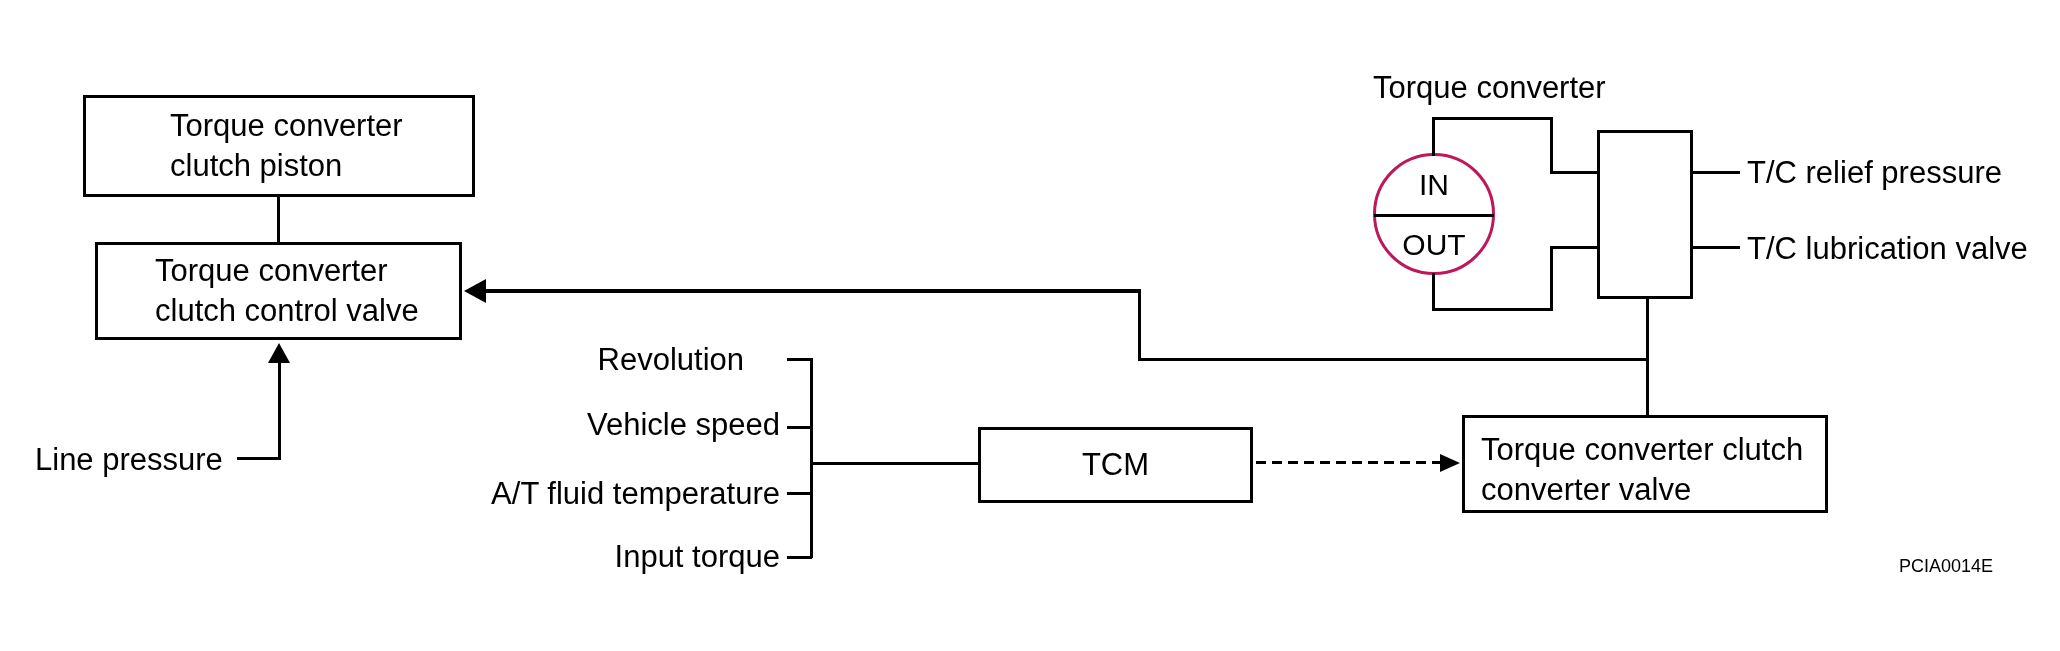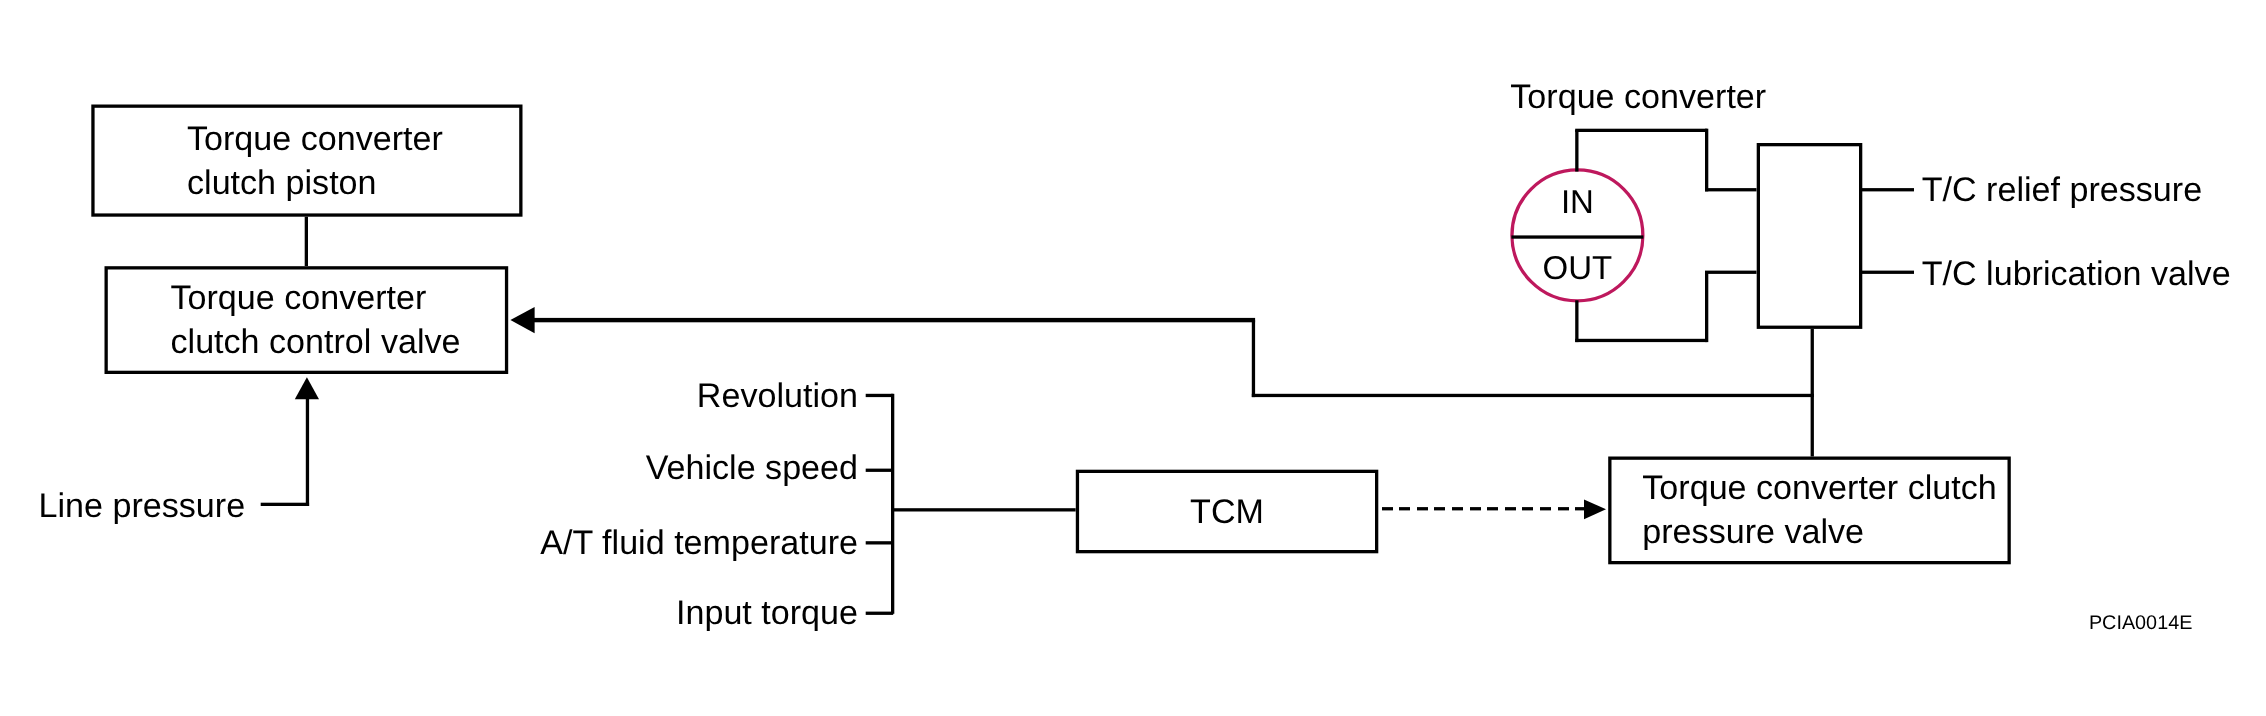--- a/index.html
+++ b/index.html
@@ -59,41 +59,41 @@
   <div class="tri up" style="left:268px;top:343px;"></div>
   <div class="vline" style="left:278px;top:358px;width:3px;height:102px;"></div>
   <div class="hline" style="left:237px;top:457px;width:44px;height:3px;"></div>
   <div class="lbl" style="left:35px;top:440px;">Line pressure</div>
 
   <div class="tri left" style="left:464px;top:279px;"></div>
   <div class="hline" style="left:482px;top:289px;width:659px;height:4px;"></div>
   <div class="vline" style="left:1138px;top:291px;width:3px;height:70px;"></div>
   <div class="hline" style="left:1138px;top:358px;width:511px;height:3px;"></div>
 
-  <div class="lbl right" style="right:1280px;top:340px;">Revolution</div>
+  <div class="lbl right" style="right:1316px;top:340px;">Revolution</div>
   <div class="lbl right" style="right:1280px;top:405px;">Vehicle speed</div>
   <div class="lbl right" style="right:1280px;top:474px;">A/T fluid temperature</div>
   <div class="lbl right" style="right:1280px;top:537px;">Input torque</div>
   <div class="hline" style="left:787px;top:358px;width:25px;height:3px;"></div>
   <div class="hline" style="left:787px;top:426px;width:25px;height:3px;"></div>
   <div class="hline" style="left:787px;top:492px;width:25px;height:3px;"></div>
   <div class="hline" style="left:787px;top:556px;width:25px;height:3px;"></div>
   <div class="vline" style="left:810px;top:358px;width:3px;height:200px;"></div>
   <div class="hline" style="left:810px;top:462px;width:168px;height:3px;"></div>
 
   <div class="box" style="left:978px;top:427px;width:275px;height:76px;align-items:center;">
     <div class="ln">TCM</div>
   </div>
 
   <div class="dashline" style="left:1256px;top:461px;width:185px;"></div>
   <div class="tri right" style="left:1440px;top:454px;"></div>
 
-  <div class="box" style="left:1462px;top:415px;width:366px;height:98px;padding-left:28px;">
+  <div class="box" style="left:1462px;top:415px;width:366px;height:98px;padding-left:16px;justify-content:flex-end;">
     <div class="ln">Torque converter clutch</div>
-    <div class="ln">pressure valve</div>
+    <div class="ln">converter valve</div>
   </div>
 
   <div class="lbl" style="left:1373px;top:68px;">Torque converter</div>
 
   <div class="circle">
     <div class="half" style="top:0;height:58px;">IN</div>
     <div class="divider"></div>
     <div class="half" style="top:61px;height:55px;">OUT</div>
   </div>
 

